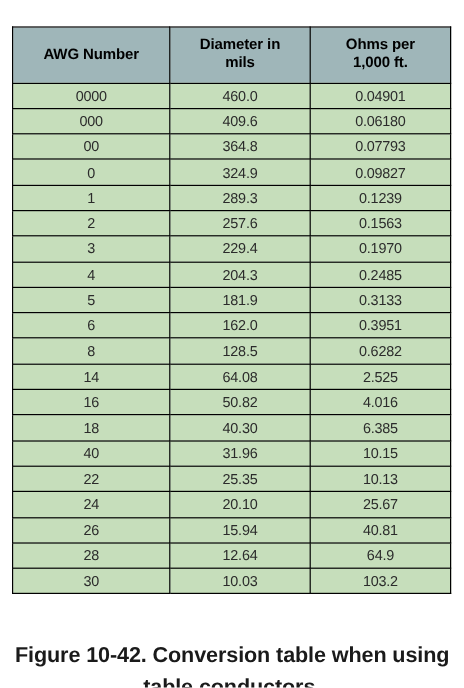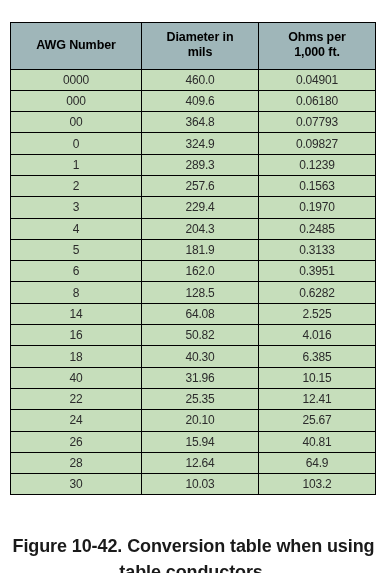--- a/index.html
+++ b/index.html
@@ -167,21 +167,21 @@
           <td>6.385</td>
         </tr>
         <tr>
           <td>40</td>
           <td>31.96</td>
           <td>10.15</td>
         </tr>
         <tr>
           <td>22</td>
           <td>25.35</td>
-          <td>12.41</td>
+          <td>10.13</td>
         </tr>
         <tr>
           <td>24</td>
           <td>20.10</td>
           <td>25.67</td>
         </tr>
         <tr>
           <td>26</td>
           <td>15.94</td>
           <td>40.81</td>

